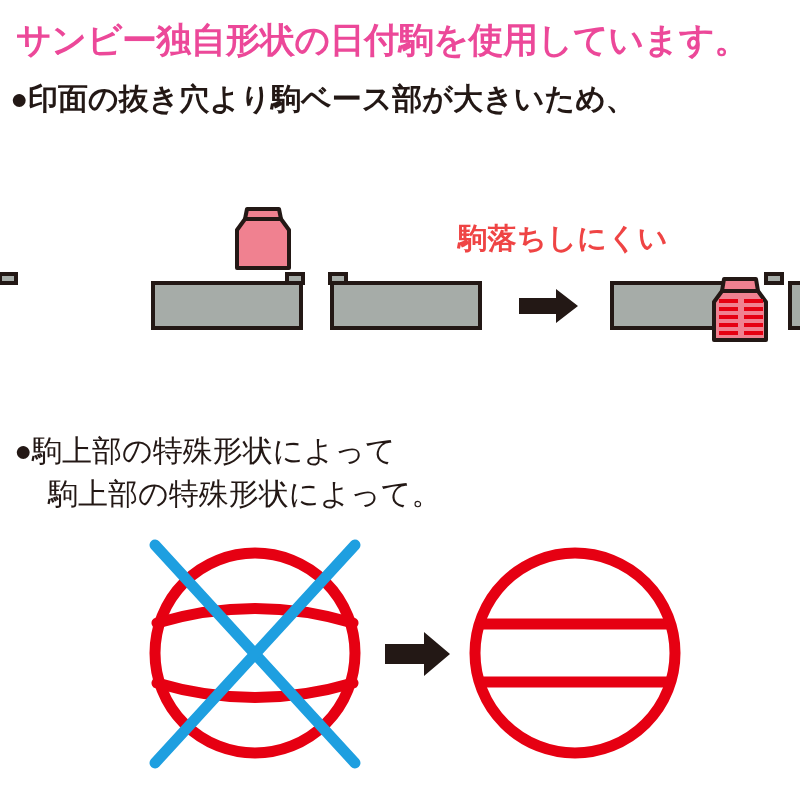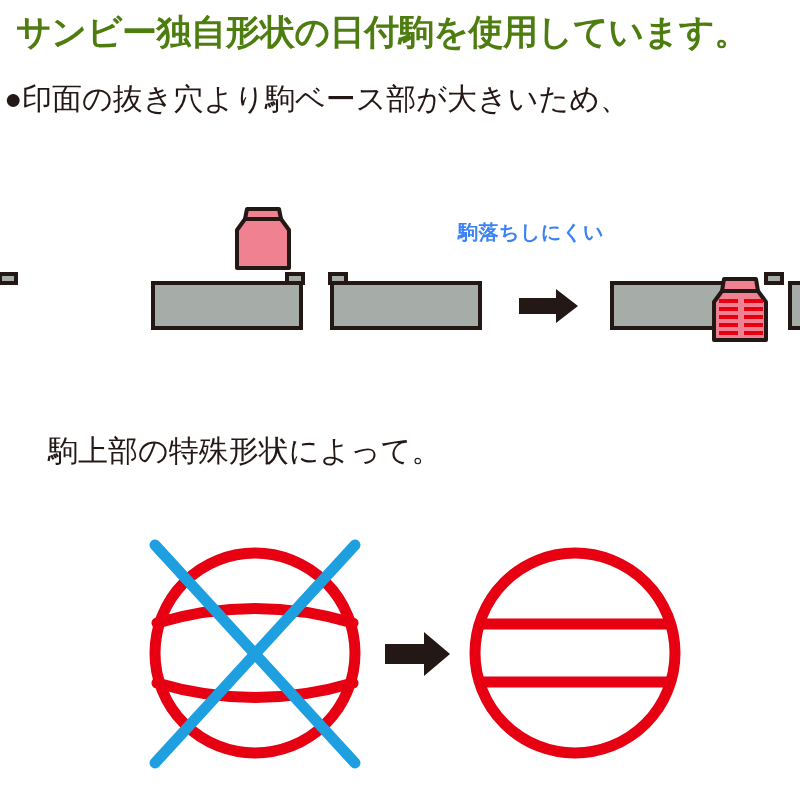--- a/index.html
+++ b/index.html
@@ -16,65 +16,65 @@
     width: 800px;
     height: 800px;
     background: #ffffff;
     overflow: hidden;
   }
 
   
   .headline {
     position: absolute;
     left: 16px;
-    top: 12px;
+    top: 20px;
     width: 775px;
     font-size: 35px;
     font-weight: bold;
     letter-spacing: -0.5px;
     line-height: 1.12;
-    color: #4d7c0f;
+    color: #ec4899;
     white-space: nowrap;
   }
 
   
   .bullet-block {
     position: absolute;
     font-size: 30px;
     line-height: 1.42;
     color: #231815;
     letter-spacing: 0px;
   }
   .bullet-block .line {
     white-space: nowrap;
   }
   .bullet-block .line.indent {
     padding-left: 34px;
   }
-  #bullet-1 { left: 4px; top: 78px; }
+  #bullet-1 { left: 10px; top: 78px; font-weight: bold; }
   #bullet-2 { left: 14px; top: 430px; }
 
   
   #diagram-parts {
     position: absolute;
     left: 0px;
     top: 195px;
     width: 800px;
     height: 160px;
   }
   #diagram-parts svg { display: block; }
 
   
   .caption-pink {
     position: absolute;
     left: 458px;
     top: 219px;
-    font-size: 20px;
+    font-size: 29px;
     font-weight: bold;
-    color: #3b82f6;
+    color: #ef4444;
     white-space: nowrap;
     letter-spacing: 0.5px;
   }
 
   
   #diagram-circles {
     position: absolute;
     left: 0px;
     top: 528px;
     width: 800px;
@@ -145,20 +145,21 @@
           <line x1="744" y1="130" x2="763" y2="130"></line>
           <line x1="744" y1="138" x2="763" y2="138"></line>
         </g>
       </g>
     </svg>
   </div>
 
   <div class="caption-pink">駒落ちしにくい</div>
 
   <div class="bullet-block" id="bullet-2">
+    <div class="line">●駒上部の特殊形状によって</div>
     <div class="line indent">駒上部の特殊形状によって。</div>
   </div>
 
   <div id="diagram-circles">
     <svg width="800" height="250" viewBox="0 0 800 250">
 
       <g>
         <circle cx="255" cy="125" r="100" fill="none" stroke="#E60012" stroke-width="11"></circle>
 
         <path d="M 157,95 Q 255,66 353,95" fill="none" stroke="#E60012" stroke-width="11" stroke-linecap="round"></path>

